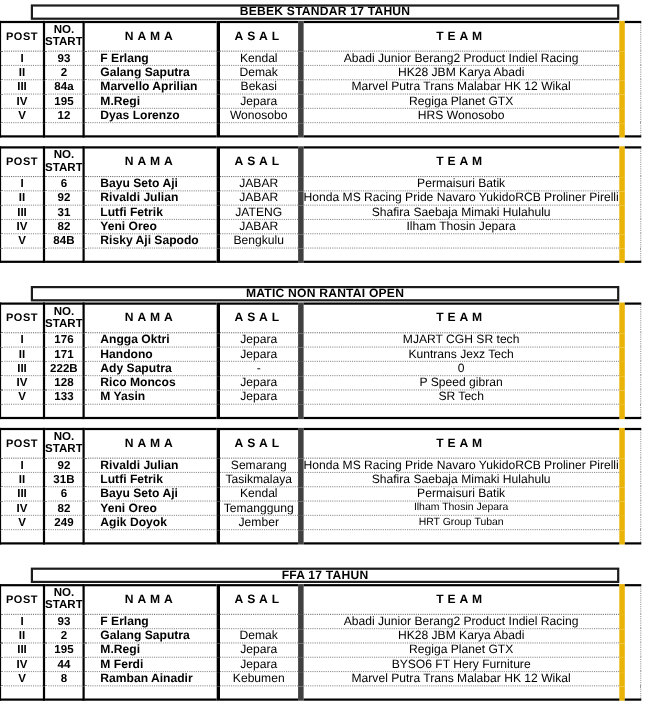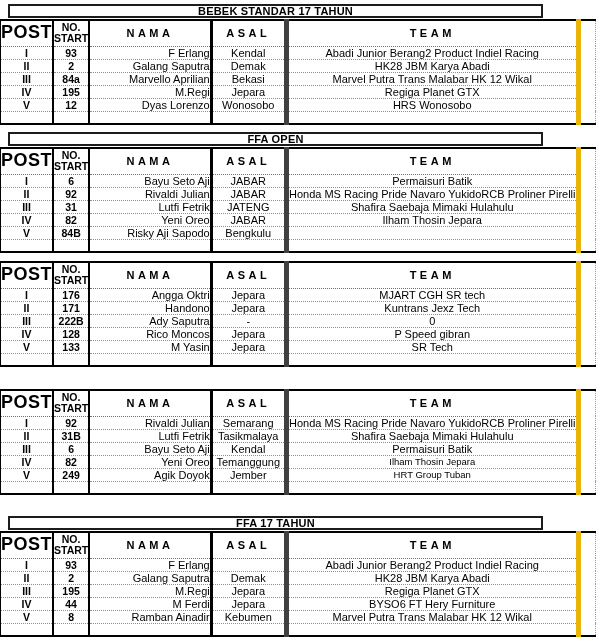--- a/index.html
+++ b/index.html
@@ -8,47 +8,47 @@
     font-family:"Liberation Sans","DejaVu Sans",sans-serif;color:#000;
   }
   .section{position:absolute;left:0;width:600px;height:128px;}
   .section:nth-child(1){top:4px;}
   .section:nth-child(2){top:132px;}
   .section:nth-child(3){top:260px;}
   .section:nth-child(4){top:388px;}
   .section:nth-child(5){top:516px;}
 
   .title-box{
-    box-sizing:border-box;margin-left:8px;width:535px;height:14px;
+    box-sizing:border-box;margin-left:28px;width:535px;height:14px;
     border:2px solid #1c1c1c;display:flex;align-items:center;justify-content:center;
     font-weight:bold;font-size:11px;letter-spacing:.2px;background:#fff;
   }
   .tbl{border-collapse:collapse;table-layout:fixed;margin-left:-1px;margin-top:1px;}
   .tbl th,.tbl td{
     box-sizing:border-box;padding:0;overflow:hidden;white-space:nowrap;
     text-align:center;font-size:11px;line-height:12px;vertical-align:middle;
   }
   
   .c-pos {border-left:2px solid #000;border-right:2px solid #000;}
   .c-no  {border-right:2px solid #000;}
   .c-nama{border-right:3px solid #000000;}
   .c-asal{border-right:5px solid #404040;}
   .c-team{border-right:5px solid #eab308;}
   .c-ph  {border-right:1px dotted #9a9a9a;}
   
   .h{height:26px;border-top:2px solid #000;border-bottom:1px dotted #6f6f6f;font-weight:bold;background:#fff;}
   th.c-ph{border-top:2px solid #000;border-bottom:none;}
-  .hclip{font-size:18px;letter-spacing:.5px;}
+  .hclip{font-size:10px;letter-spacing:.5px;}
   .no1,.no2{font-size:10.5px;line-height:11px;text-align:center;}
   .hspace{letter-spacing:3.5px;font-size:11px;}
   
   .tbl tbody td{height:13px;border-bottom:1px dotted #8f8f8f;}
   .tbl tbody td.c-ph{border-bottom:none;}
   td.c-pos,td.c-no{font-weight:bold;font-size:10.5px;}
-  td.c-nama{text-align:right;padding-left:14px;}
+  td.c-nama{text-align:left;padding-left:14px;font-weight:bold;}
   td.small{font-size:9.5px;}
   
   .erow td{height:12px;border-bottom:2px solid #000 !important;}
 </style>
 </head>
 <body>
 
 <div class="page">
   <div id="sections">
   <div class="section">
@@ -124,23 +124,20 @@
               <td class="c-nama"></td>
               <td class="c-asal"></td>
               <td class="c-team"></td>
               <td class="c-ph"></td>
             </tr>
           </tbody>
     </table>
   </div>
 
   <div class="section">
-    <div class="title-box">
-      <span class="title-text">FFA OPEN</span>
-    </div>
     <table class="tbl">
       <colgroup>
         <col style="width:40px">
             <col style="width:31px">
             <col style="width:122px">
         <col style="width:75px">
             <col style="width:292px">
             <col style="width:17px">
       </colgroup>
       <thead>
@@ -203,20 +200,23 @@
               <td class="c-nama"></td>
               <td class="c-asal"></td>
               <td class="c-team"></td>
               <td class="c-ph"></td>
             </tr>
           </tbody>
     </table>
   </div>
 
   <div class="section">
+    <div class="title-box">
+      <span class="title-text">MATIC NON RANTAI OPEN</span>
+    </div>
     <table class="tbl">
       <colgroup>
         <col style="width:40px">
             <col style="width:31px">
             <col style="width:122px">
         <col style="width:75px">
             <col style="width:292px">
             <col style="width:17px">
       </colgroup>
       <thead>

